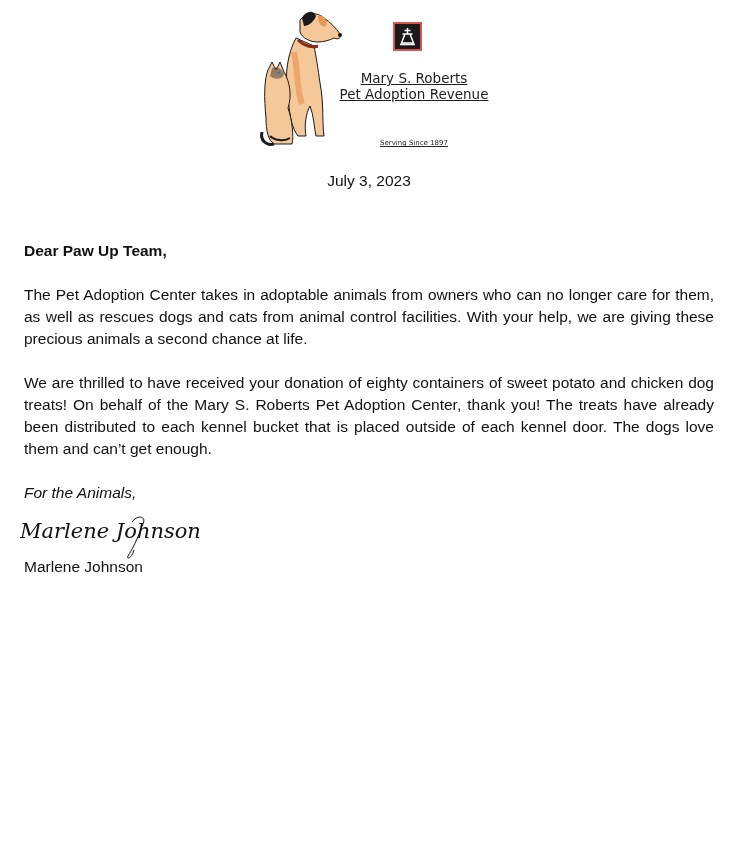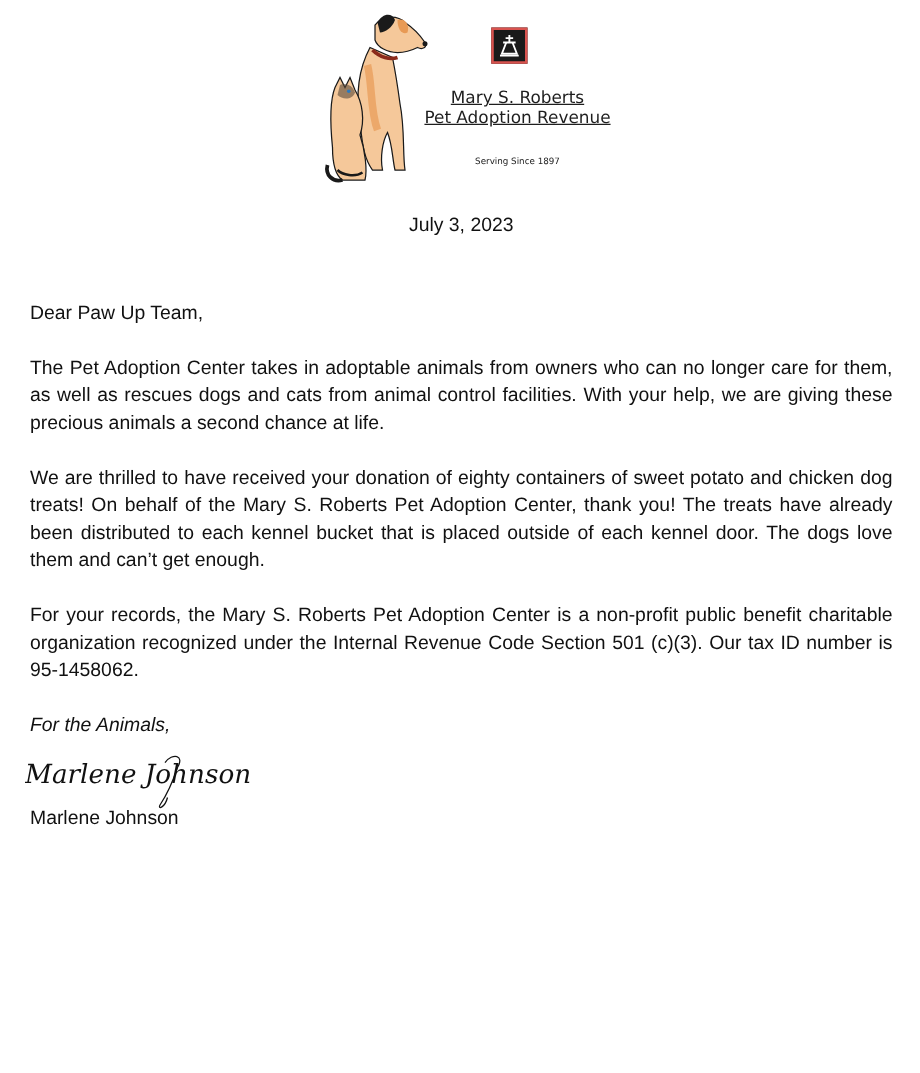--- a/index.html
+++ b/index.html
@@ -48,42 +48,43 @@
     text-align: center;
     font-family: "DejaVu Sans", sans-serif;
     font-size: 13.5px;
     line-height: 16px;
     color: #1e1e1e;
     text-decoration: underline;
   }
   .org-tagline {
     position: absolute;
     left: 76px;
-    top: 117px;
+    top: 131px;
     width: 160px;
     text-align: center;
     font-family: "DejaVu Sans", sans-serif;
     font-size: 7px;
     color: #222;
+    text-decoration: underline;
   }
   .letter {
     position: absolute;
     left: 24px;
     top: 170px;
     width: 690px;
     font-family: "Liberation Sans", sans-serif;
     font-size: 15.5px;
     line-height: 22px;
     color: #111;
   }
   .letter p {
     margin: 0;
   }
   .date { margin-bottom: 48px !important; text-align: center; }
-  .salutation { margin-bottom: 22px !important; }
+  .salutation { margin-bottom: 22px !important; font-weight: bold; }
   .body-para {
     text-align: justify;
     margin-bottom: 22px !important;
   }
   .closing { margin-bottom: 12px !important; font-style: italic; }
   .signature {
     height: 40px;
     position: relative;
   }
   .signature svg { position: absolute; left: -4px; top: -6px; }
@@ -126,21 +127,20 @@
     <div>Pet Adoption Revenue</div>
   </div>
   <div class="org-tagline">Serving Since 1897</div>
 </div>
 
 <div class="letter">
   <p class="date">July 3, 2023</p>
   <p class="salutation">Dear Paw Up Team,</p>
   <p class="body-para">The Pet Adoption Center takes in adoptable animals from owners who can no longer care for them, as well as rescues dogs and cats from animal control facilities.  With your help, we are giving these precious animals a second chance at life.</p>
   <p class="body-para">We are thrilled to have received your donation of eighty containers of sweet potato and chicken dog treats! On behalf of the Mary S. Roberts Pet Adoption Center, thank you! The treats have already been distributed to each kennel bucket that is placed outside of each kennel door. The dogs love them and can’t get enough.</p>
-  <p class="body-para">For your records, the Mary S. Roberts Pet Adoption Center is a non-profit public benefit charitable organization recognized under the Internal Revenue Code Section 501 (c)(3). Our tax ID number is 95-1458062.</p>
   <p class="closing">For the Animals,</p>
   <div class="signature">
     <svg viewBox="0 0 220 50" width="220" height="50">
       <text x="0" y="28" font-family="DejaVu Serif, serif" font-style="italic" font-size="21" fill="#111">Marlene Johnson</text>
       <path d="M112 12 C118 4 128 6 122 16 C118 28 112 40 108 46 C106 50 112 48 114 40" fill="none" stroke="#111" stroke-width="1"></path>
     </svg>
   </div>
   <p class="signer-name">Marlene Johnson</p>
 </div>
 

